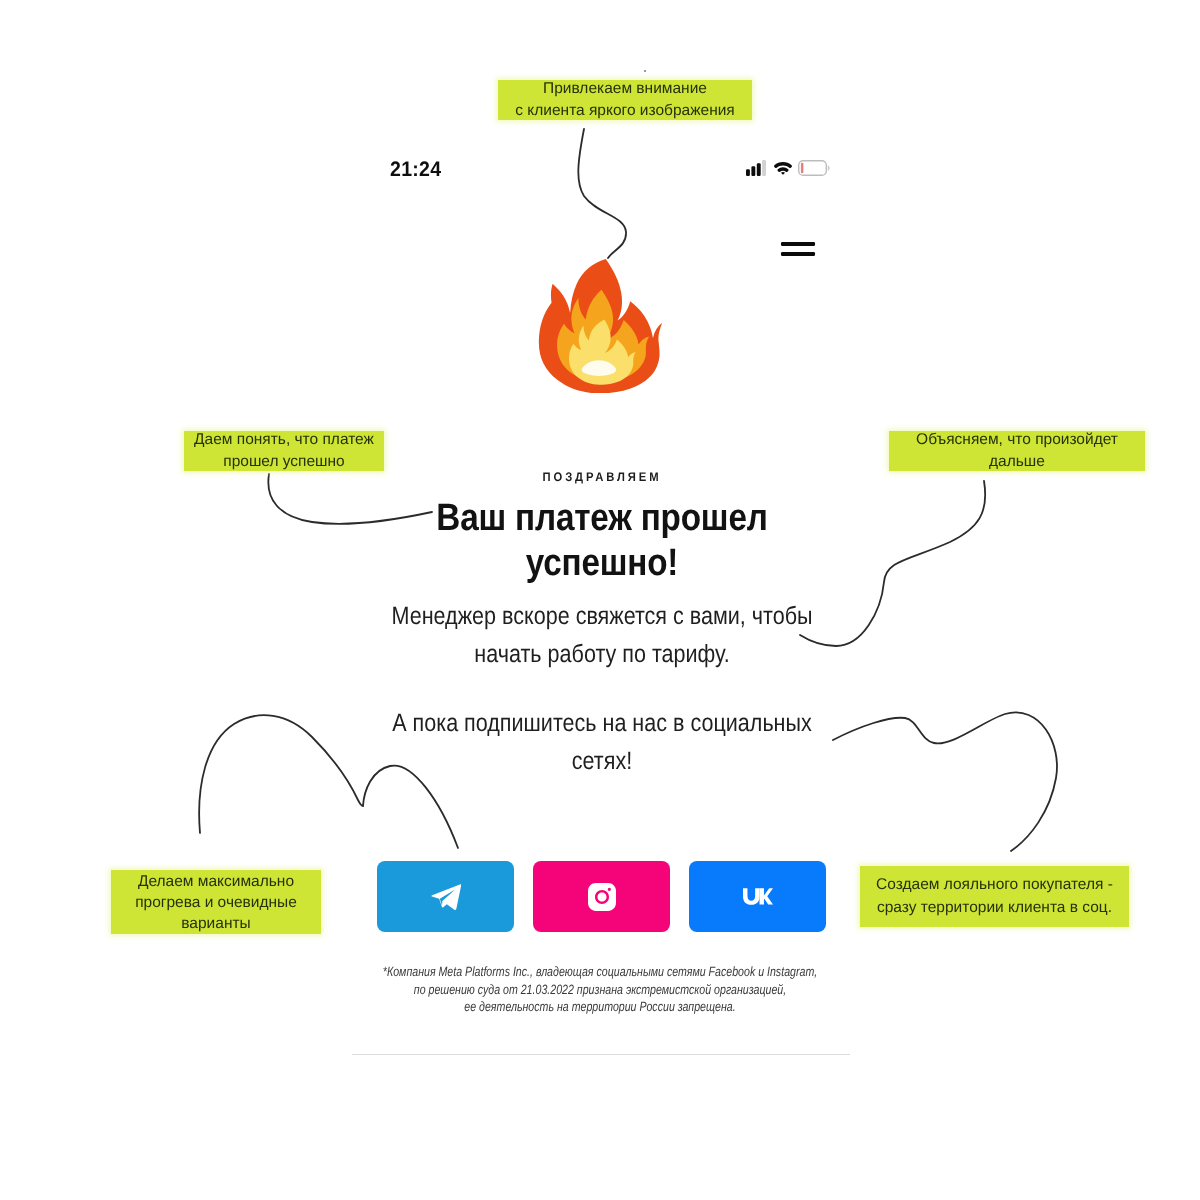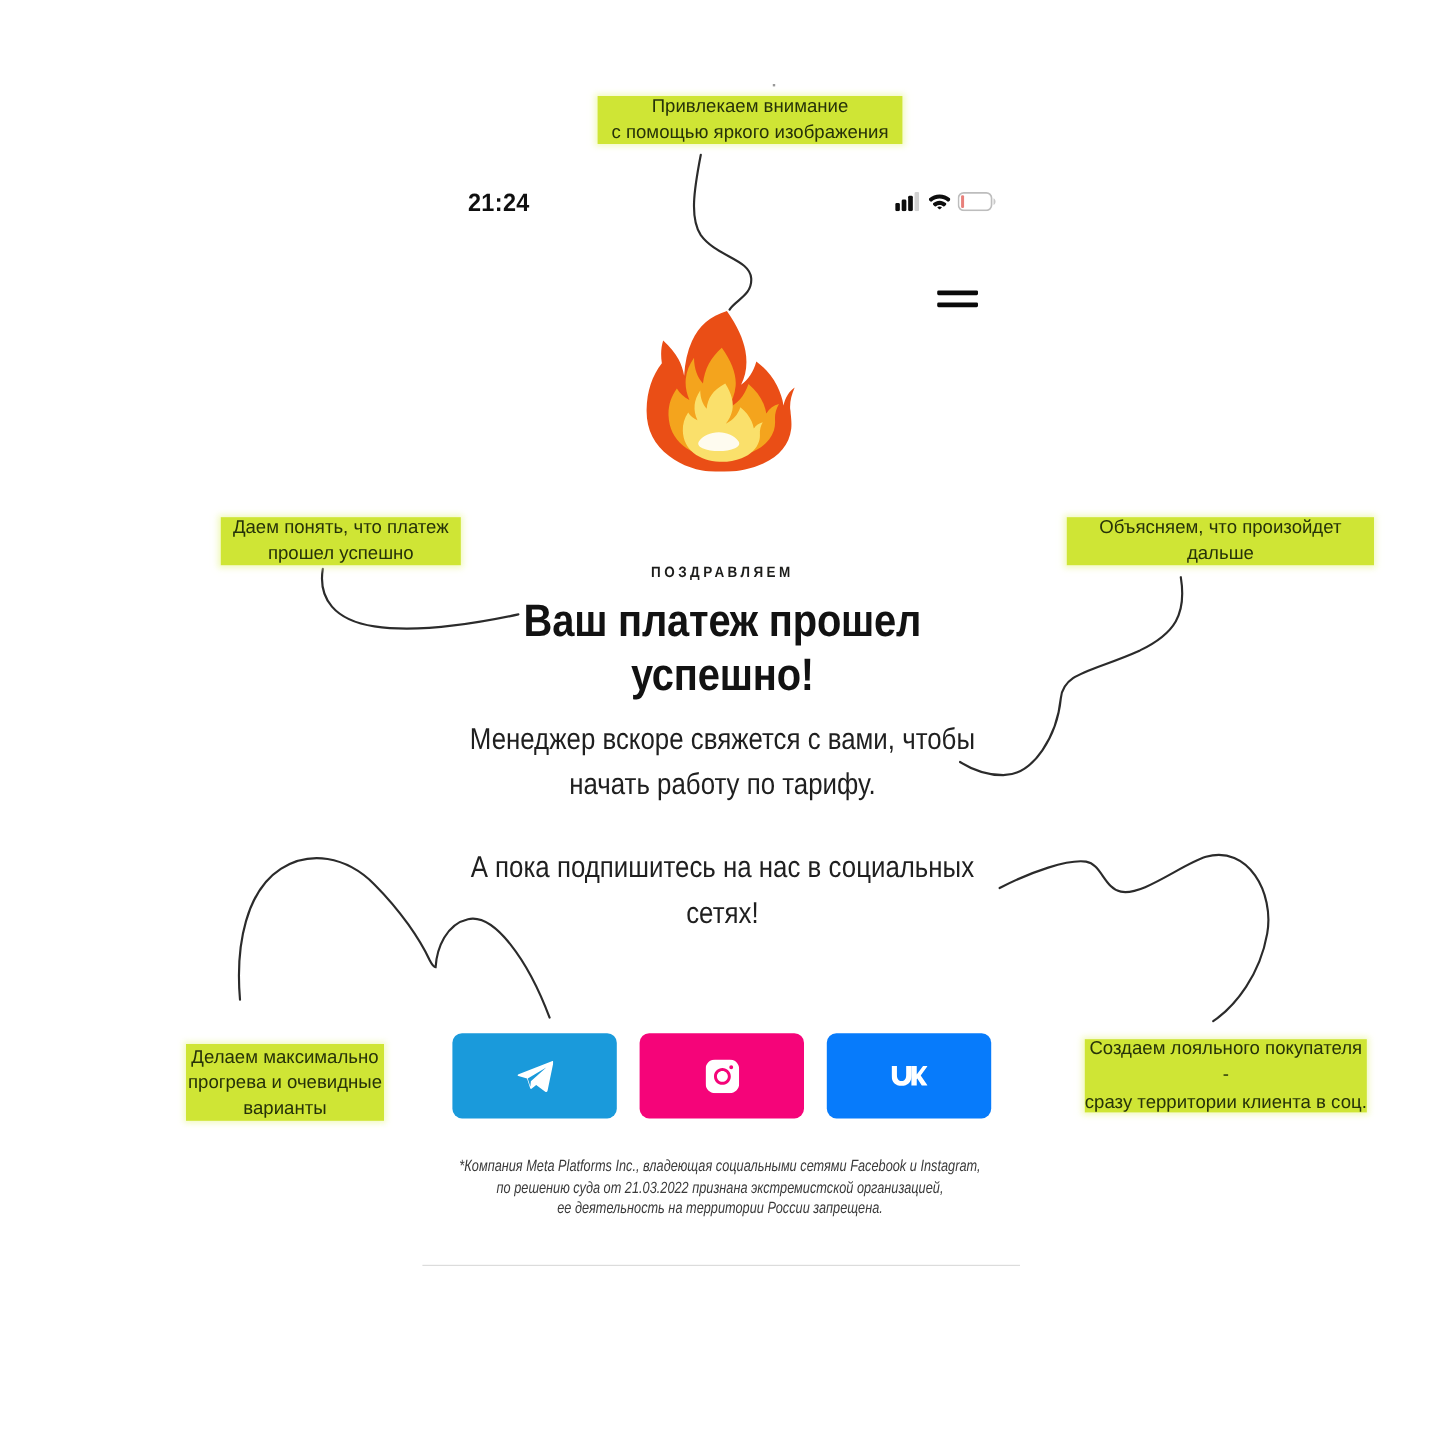--- a/index.html
+++ b/index.html
@@ -133,37 +133,37 @@
   <svg class="curve" viewBox="0 0 1200 1200" fill="none" stroke="#2b2b2b" stroke-width="1.8" stroke-linecap="round">
     <path d="M584 129 C 578 160 575 182 584 196 C 597 214 625 216 626 232 C 627 246 613 250 608 258"></path>
     <path d="M269 474 C 265 499 279 517 312 522 C 352 528 404 518 432 512"></path>
     <path d="M984 481 C 989 512 979 528 950 542 C 910 560 886 560 884 582 C 881 612 862 646 836 646 C 820 646 808 640 800 635"></path>
     <path d="M200 833 C 196 786 206 742 234 724 C 258 709 288 713 312 737 C 334 759 350 783 358 800 C 360 804 362 806 363 806 C 364 790 372 770 390 766 C 412 761 440 800 458 848"></path>
     <path d="M833 740 C 860 726 890 716 905 718 C 918 720 920 740 934 743 C 952 747 985 720 1005 714 C 1040 704 1062 744 1056 778 C 1050 812 1030 838 1011 851"></path>
   </svg>
 
   <div class="note" style="left:474px;top:80px;width:254px;height:40px;margin-left:24px;">
     <div>Привлекаем внимание</div>
-    <div>с помощью яркого изображения</div>
+    <div>с клиента яркого изображения</div>
   </div>
 
   <div class="note" style="left:184px;top:431px;width:200px;height:40px;">
     <div>Даем понять, что платеж</div>
     <div>прошел успешно</div>
   </div>
 
   <div class="note" style="left:889px;top:431px;width:256px;height:40px;">
     <div>Объясняем, что произойдет</div>
     <div>дальше</div>
   </div>
 
-  <div class="note" style="left:111px;top:870px;width:165px;height:64px;line-height:21px;margin-left:44px;">
+  <div class="note" style="left:111px;top:870px;width:210px;height:64px;line-height:21px;">
     <div>Делаем максимально</div>
     <div>прогрева и очевидные</div>
     <div>варианты</div>
   </div>
 
-  <div class="note" style="left:904px;top:866px;width:235px;height:61px;">
+  <div class="note" style="left:860px;top:866px;width:269px;height:61px;">
     <div>Создаем лояльного покупателя -</div>
     <div>сразу территории клиента в соц.</div>
   </div>
 
 </div>
 
 </body></html>

